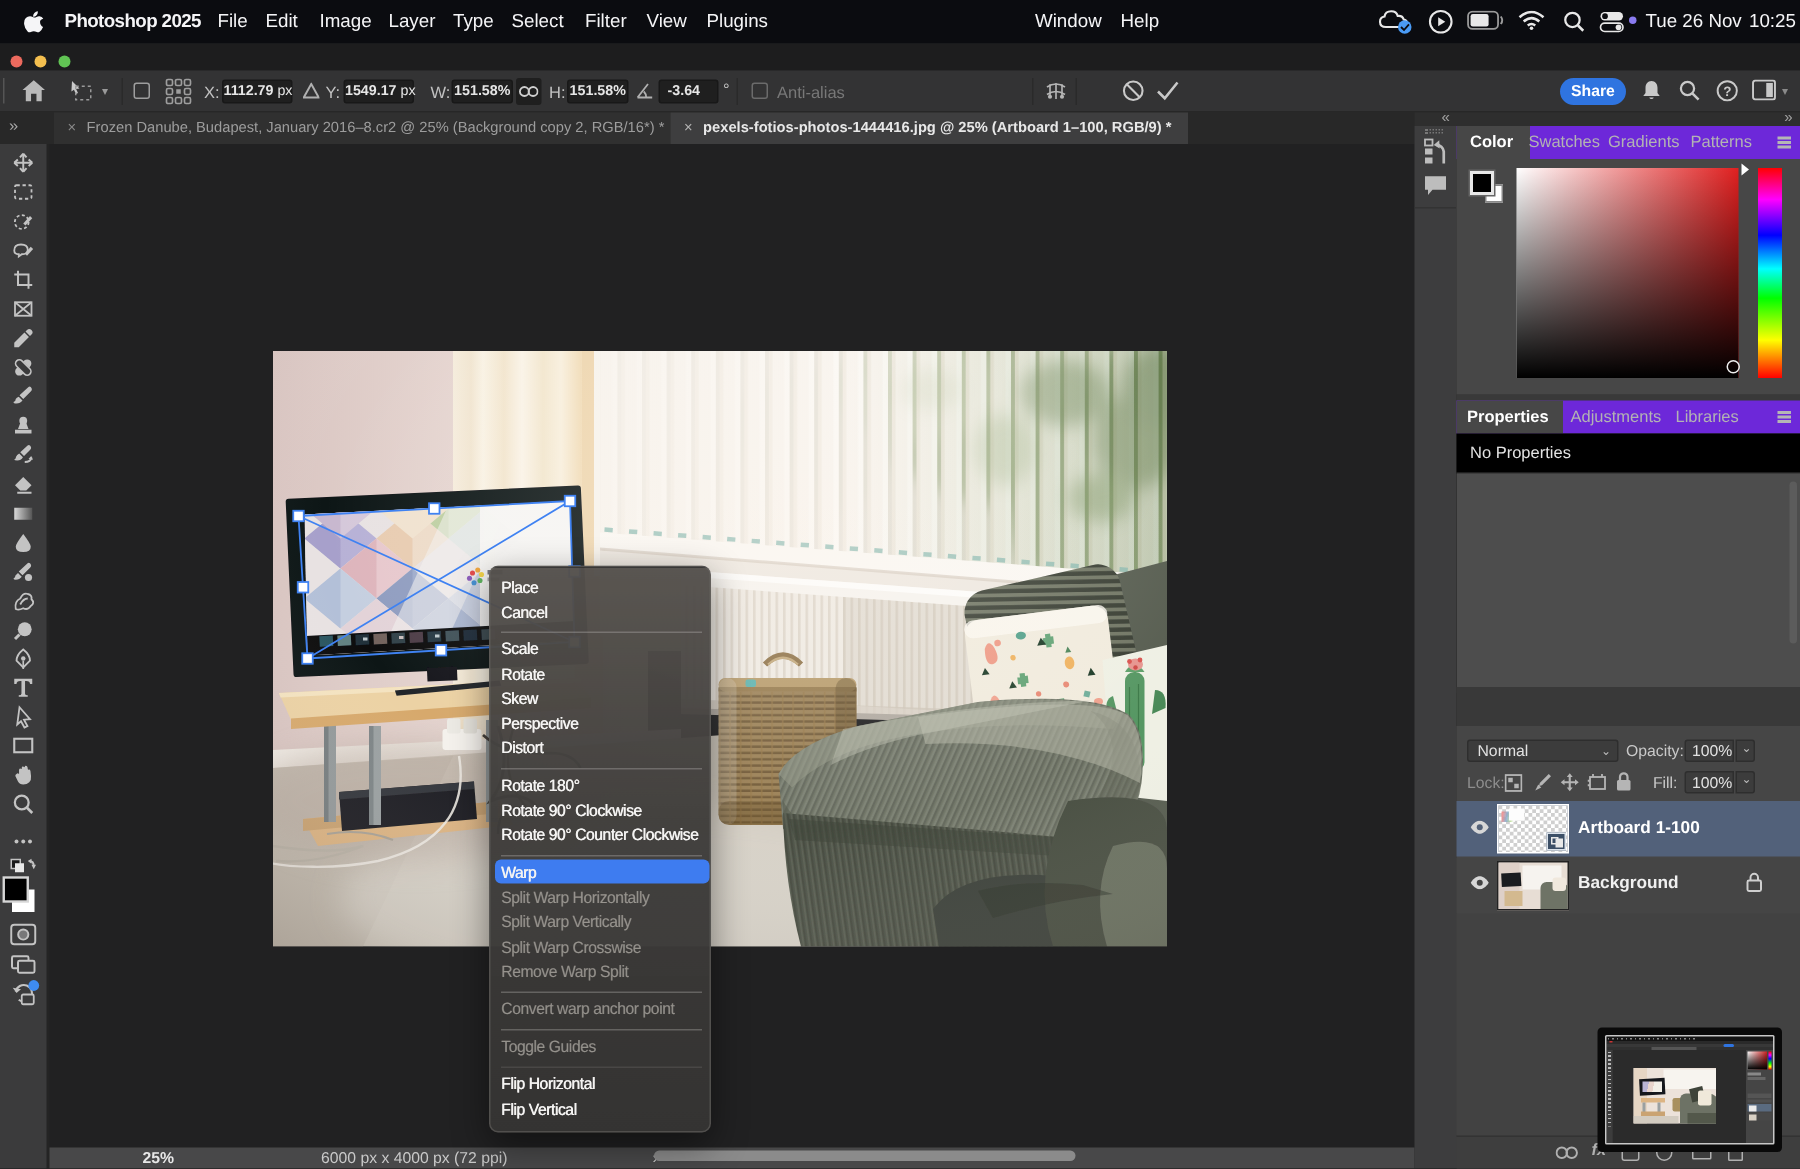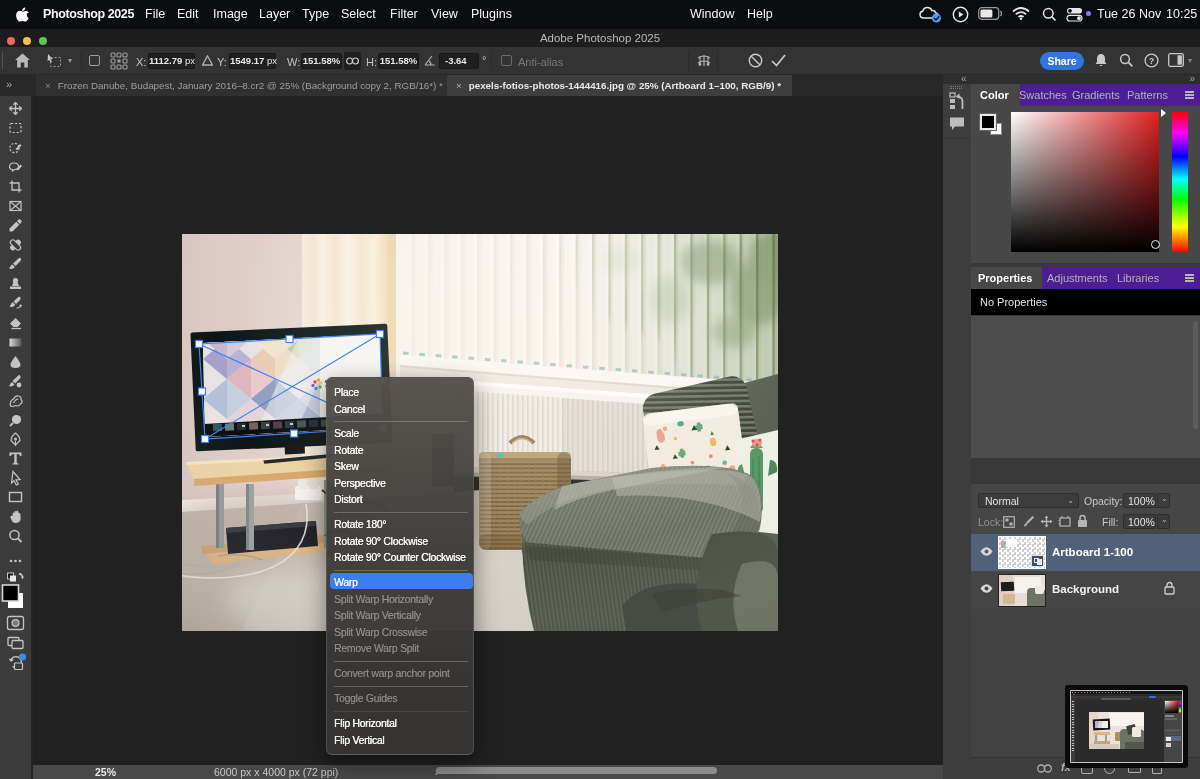--- a/index.html
+++ b/index.html
@@ -39,21 +39,21 @@
   #canvas { left:33px; top:96px; width:910px; height:669px; background:#212122; }
   
   #statusbar { left:33px; top:765px; width:910px; height:14px; background:#484849;
     color:#d0d0d0; font-size:10.5px; }
 
   
   #paneltopstrip { left:943px; top:75px; width:257px; height:9px; background:#2e2e2e; }
   #iconstrip { left:943px; top:84px; width:28px; height:695px; background:#3d3d3e; }
   #panels { left:971px; top:84px; width:229px; height:695px; background:#393939; }
 
-  .ptabs { position:absolute; left:0; width:229px; height:22px; background:#4c1d95;
+  .ptabs { position:absolute; left:0; width:229px; height:22px; background:#6d28d9;
     color:#b3b3b3; font-size:11px; }
   .ptab { position:absolute; top:0; height:22px; line-height:22px; padding:0 10px; }
   .ptab.on { background:#474747; color:#fff; font-weight:bold; }
   .pburger { position:absolute; right:6px; top:7px; width:9px; height:8px;
     border-top:2px solid #b5b5b5; border-bottom:2px solid #b5b5b5; }
   .pburger:before { content:""; position:absolute; left:0; top:1px; width:9px;
     height:2px; background:#b5b5b5; }
 
   
   #ctxmenu { left:326px; top:377px; width:148px; height:378px;
@@ -122,21 +122,20 @@
     </svg>
     <div style="position:absolute; left:1086px; top:11px; width:5px; height:5px; border-radius:50%; background:#8a7bf0;"></div>
     <span style="position:absolute; left:1097px; top:7px; font-size:12.5px;">Tue 26 Nov</span>
     <span style="position:absolute; left:1166px; top:7px; font-size:12.5px;">10:25</span>
   </div>
 
   <div class="abs" id="titlebar">
     <div class="tl" style="left:7px; background:#ec6a5e;"></div>
     <div class="tl" style="left:23px; background:#f4bf4f;"></div>
     <div class="tl" style="left:39px; background:#61c454;"></div>
-    <div id="titletext">Adobe Photoshop 2025</div>
   </div>
 
   <div class="abs" id="optbar">
     <div style="position:absolute; left:2px; top:5px; width:1px; height:17px; background:#555;"></div>
 
     <svg style="position:absolute; left:14px; top:5px;" width="17" height="17" viewBox="0 0 17 17">
       <path d="M8.5 1.5 L16 8 H13.8 V15.5 H10.3 V10.5 H6.7 V15.5 H3.2 V8 H1 Z" fill="#b9b9b9"></path>
     </svg>
 
     <svg style="position:absolute; left:46px; top:6px;" width="16" height="15" viewBox="0 0 16 15">

